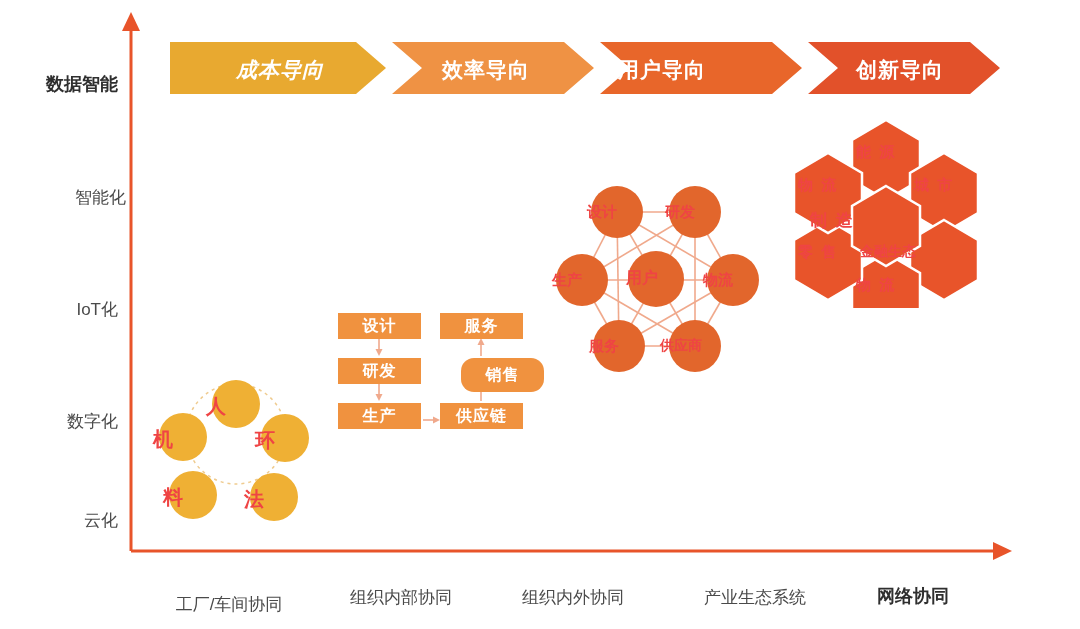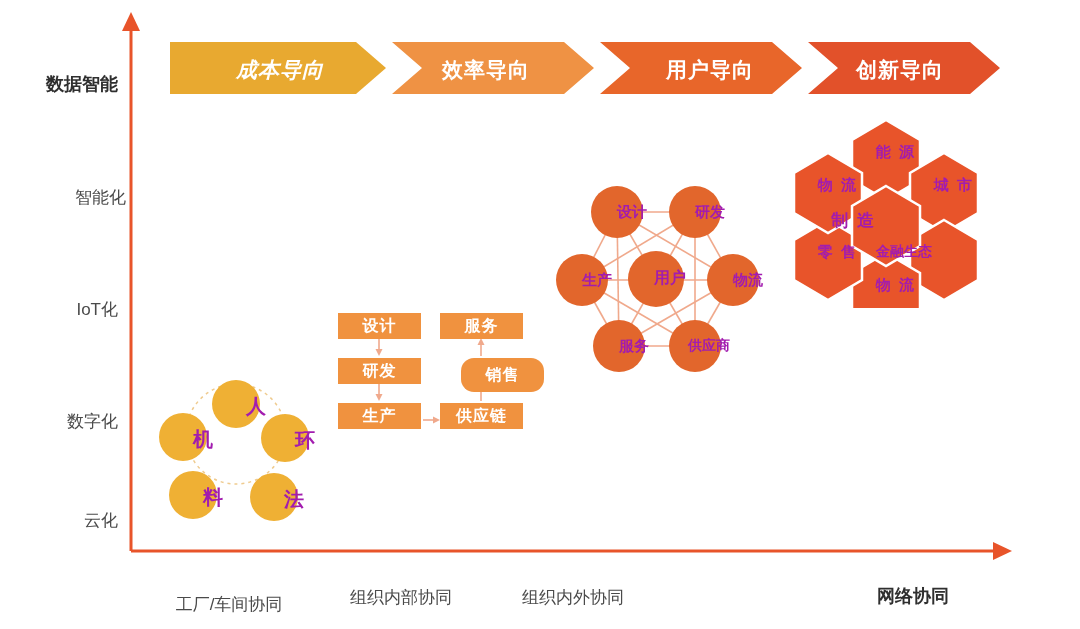--- a/index.html
+++ b/index.html
@@ -16,22 +16,22 @@
     white-space:nowrap;text-align:center;
   }
   .axis-label.bold{font-weight:bold;color:#2f2f2f;font-size:18px;}
   .ylabel{position:absolute;font-size:17px;color:#4a4a4a;white-space:nowrap;text-align:right;}
   .ylabel.bold{font-weight:bold;color:#2f2f2f;font-size:18px;}
   .chev-text{
     position:absolute;color:#ffffff;font-weight:bold;font-size:21px;
     white-space:nowrap;text-align:center;letter-spacing:1px;
   }
   .node-text{
-    position:absolute;color:#a21caf;font-weight:bold;
-    white-space:nowrap;text-align:right;pointer-events:none;
+    position:absolute;color:#ef4444;font-weight:bold;
+    white-space:nowrap;text-align:left;pointer-events:none;
   }
   .box{
     position:absolute;background:#F0923F;color:#fff;font-weight:bold;
     font-size:16px;display:flex;align-items:center;justify-content:center;
     letter-spacing:1px;
   }
 </style>
 </head>
 <body>
 
@@ -57,33 +57,34 @@
     </g>
     <g>
       <path d="M430,0 L602,0 L632,26 L602,52 L430,52 L460,26 Z" fill="#E8662A"></path>
     </g>
     <g>
       <path d="M638,0 L800,0 L830,26 L800,52 L638,52 L668,26 Z" fill="#E2512A"></path>
     </g>
   </svg>
   <div class="chev-text" style="left:180px;top:56px;width:200px;font-style:italic;">成本导向</div>
   <div class="chev-text" style="left:392px;top:56px;width:188px;">效率导向</div>
-  <div class="chev-text" style="left:616px;top:56px;width:188px;">用户导向</div>
+  <div class="chev-text" style="left:568px;top:56px;width:188px;">用户导向</div>
   <div class="chev-text" style="left:806px;top:56px;width:188px;">创新导向</div>
 
   <div class="ylabel bold" style="left:0px;top:72px;width:118px;">数据智能</div>
 
   <div class="ylabel" style="left:0px;top:186px;width:118px;margin-left:8px;">智能化</div>
   <div class="ylabel" style="left:0px;top:298px;width:118px;">IoT化</div>
   <div class="ylabel" style="left:0px;top:410px;width:118px;">数字化</div>
   <div class="ylabel" style="left:0px;top:509px;width:118px;">云化</div>
 
   <div class="axis-label" style="left:139px;top:586px;width:180px;margin-top:7px;">工厂/车间协同</div>
   <div class="axis-label" style="left:311px;top:586px;width:180px;">组织内部协同</div>
   <div class="axis-label" style="left:483px;top:586px;width:180px;">组织内外协同</div>
+  <div class="axis-label" style="left:665px;top:586px;width:180px;">产业生态系统</div>
   <div class="axis-label bold" style="left:838px;top:584px;width:150px;">网络协同</div>
 
   <svg class="abs" style="left:150px;top:370px;" width="170" height="165">
     <circle cx="86" cy="64" r="50" fill="none" stroke="#EFCB8F" stroke-width="1.5" stroke-dasharray="3,4"></circle>
     <circle cx="86" cy="34" r="24" fill="#EFB034"></circle>
     <circle cx="135" cy="68" r="24" fill="#EFB034"></circle>
     <circle cx="124" cy="127" r="24" fill="#EFB034"></circle>
     <circle cx="43" cy="125" r="24" fill="#EFB034"></circle>
     <circle cx="33" cy="67" r="24" fill="#EFB034"></circle>
   </svg>

